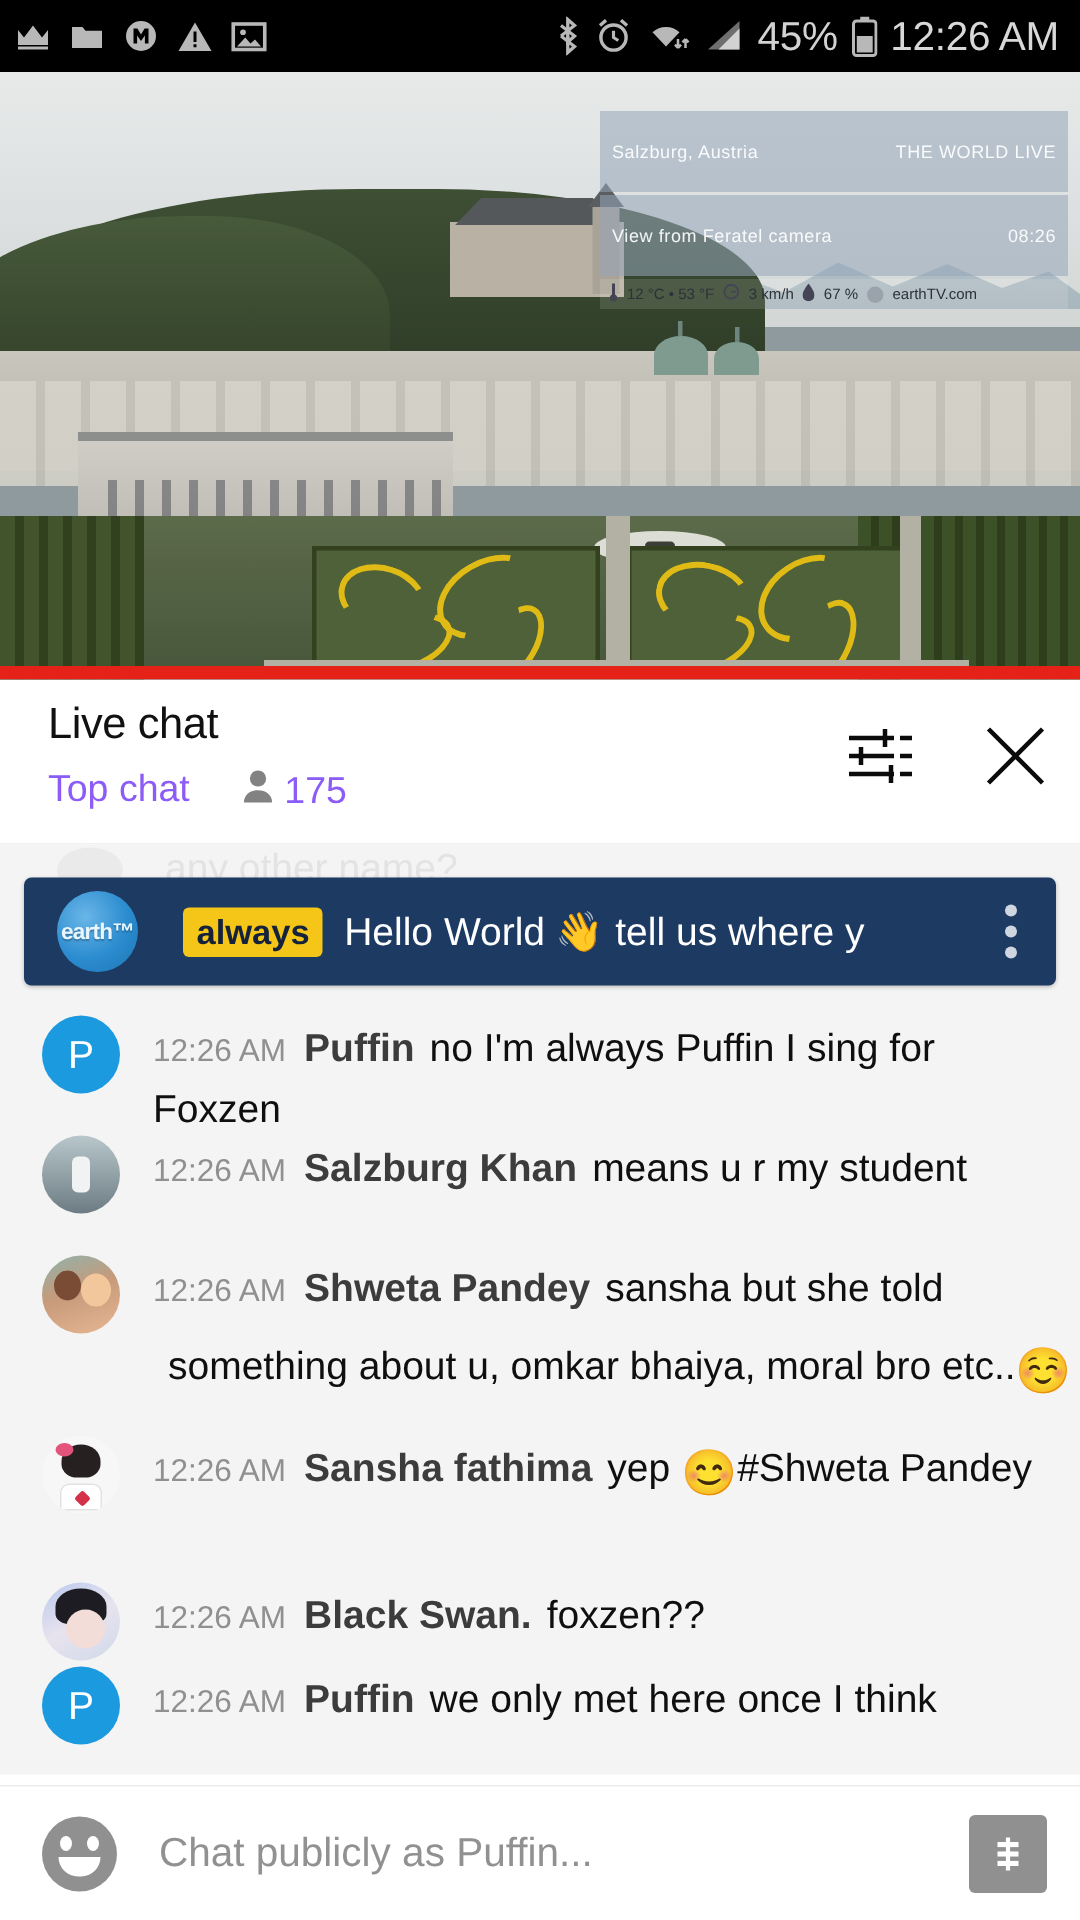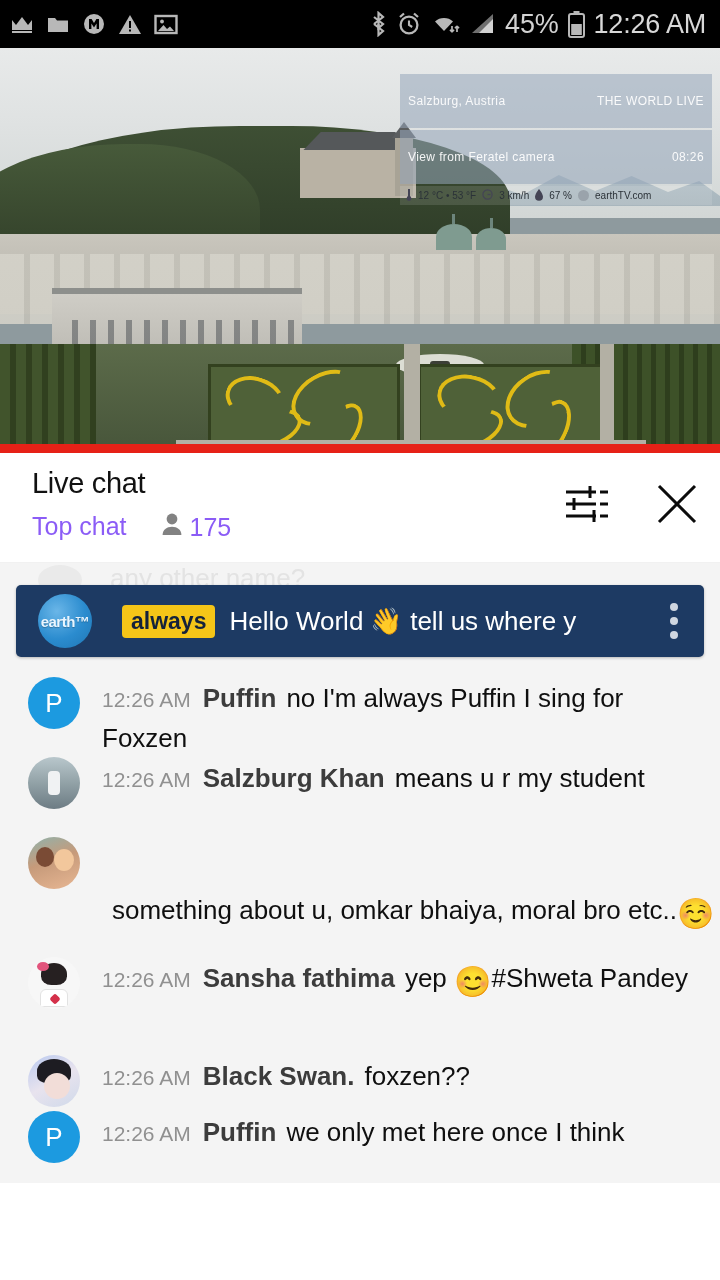--- a/index.html
+++ b/index.html
@@ -432,20 +432,23 @@
 
     <div class="msg" style="position:absolute;top:192px;">
       <div class="msg-av av-shahbaz"></div>
       <div class="msg-main">
         <span class="m-time">12:26 AM</span><span class="m-author">Salzburg Khan</span><span class="m-text">means u r my student</span>
       </div>
     </div>
 
     <div class="msg" style="position:absolute;top:272px;">
       <div class="msg-av av-shweta"></div>
+      <div class="msg-main" style="margin-left:22px;width:600px;">
+        <span class="m-time">12:26 AM</span><span class="m-author">Shweta Pandey</span><span class="m-text">sansha but she told</span>
+      </div>
     </div>
     <div style="position:absolute;top:328px;left:112px;font-size:26px;line-height:38px;color:#0f0f0f;">
       <span>something about u, omkar bhaiya, moral bro etc..</span><span class="emoji">☺️</span>
     </div>
 
     <div class="msg" style="position:absolute;top:392px;">
       <div class="msg-av av-sansha">
         <span class="hair"></span>
           <span class="bow"></span>
           <span class="body"></span>
@@ -469,14 +472,31 @@
     <div class="msg" style="position:absolute;top:546px;">
       <div class="msg-av init">
         <span>P</span>
       </div>
       <div class="msg-main">
         <span class="m-time">12:26 AM</span><span class="m-author">Puffin</span><span class="m-text">we only met here once I think</span>
       </div>
     </div>
   </div>
 
+  <div class="input-bar">
+    <div class="emoji-btn">
+      <i class="l"></i>
+        <i class="r"></i>
+        <b></b>
+    </div>
+    <input class="chat-input" placeholder="Chat publicly as Puffin..." style="">
+    <div class="superchat">
+      <svg width="30" height="30" viewBox="0 0 30 30">
+        <rect x="2" y="2" width="26" height="26" rx="2" fill="#909090"></rect>
+        <rect x="8" y="7" width="14" height="3.4" fill="#fff"></rect>
+        <rect x="8" y="13.3" width="14" height="3.4" fill="#fff"></rect>
+        <rect x="8" y="19.6" width="14" height="3.4" fill="#fff"></rect>
+        <rect x="13.6" y="4" width="2.8" height="22" fill="#fff"></rect>
+      </svg>
+    </div>
+  </div>
 
 </div>
 
 </body></html>

